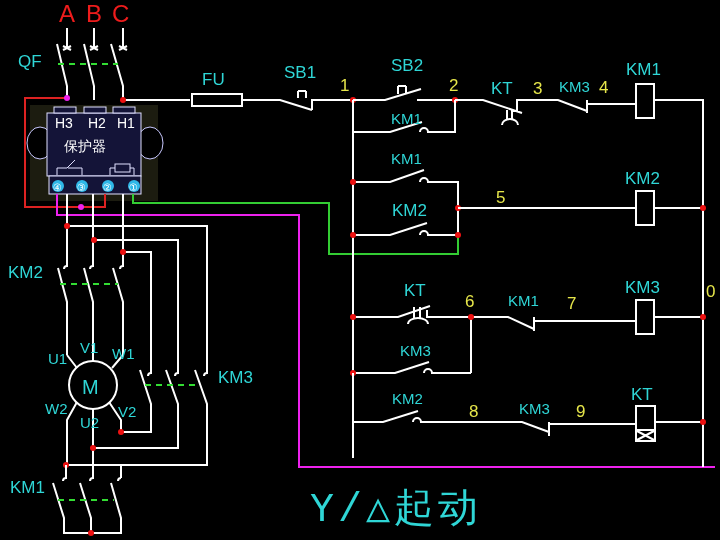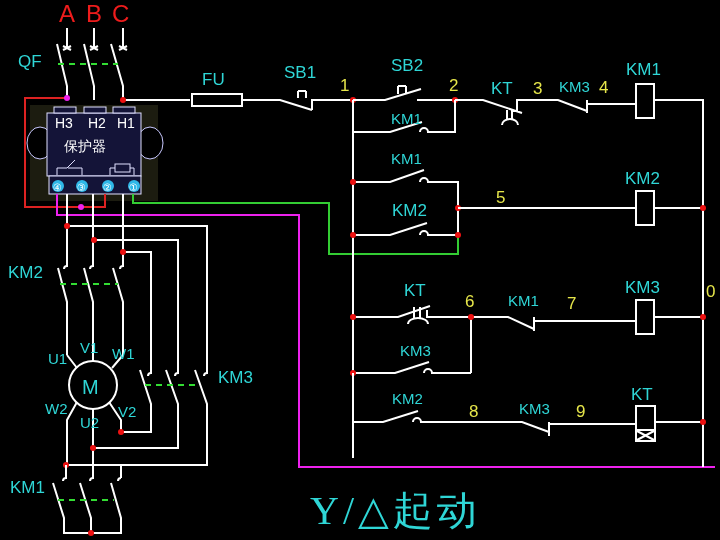--- a/index.html
+++ b/index.html
@@ -171,13 +171,13 @@
   <text class="lbl-s" x="519" y="414">KM3</text>
   <text class="num" x="576" y="417">9</text>
   <g>
     <rect x="636" y="406" width="19" height="35" class="w"></rect>
     <path class="w" d="M636 430 H655 M637 431 L654 440 M654 431 L637 440"></path>
   </g>
   <text class="lbl" x="631" y="400">KT</text>
   <circle class="dot" cx="703" cy="422" r="3"></circle>
 </svg>
 
-<div style="position:absolute; left:310px; top:487px; color:#2fd6d6; font-family:Liberation Serif, serif; font-size:40px; letter-spacing:4px; line-height:48px;">Y/△起动</div>
+<div style="position:absolute; left:310px; top:487px; color:#2fd6d6; font-family:Liberation Mono, monospace; font-size:40px; letter-spacing:4px; line-height:48px;">Y/△起动</div>
 
 </body></html>

